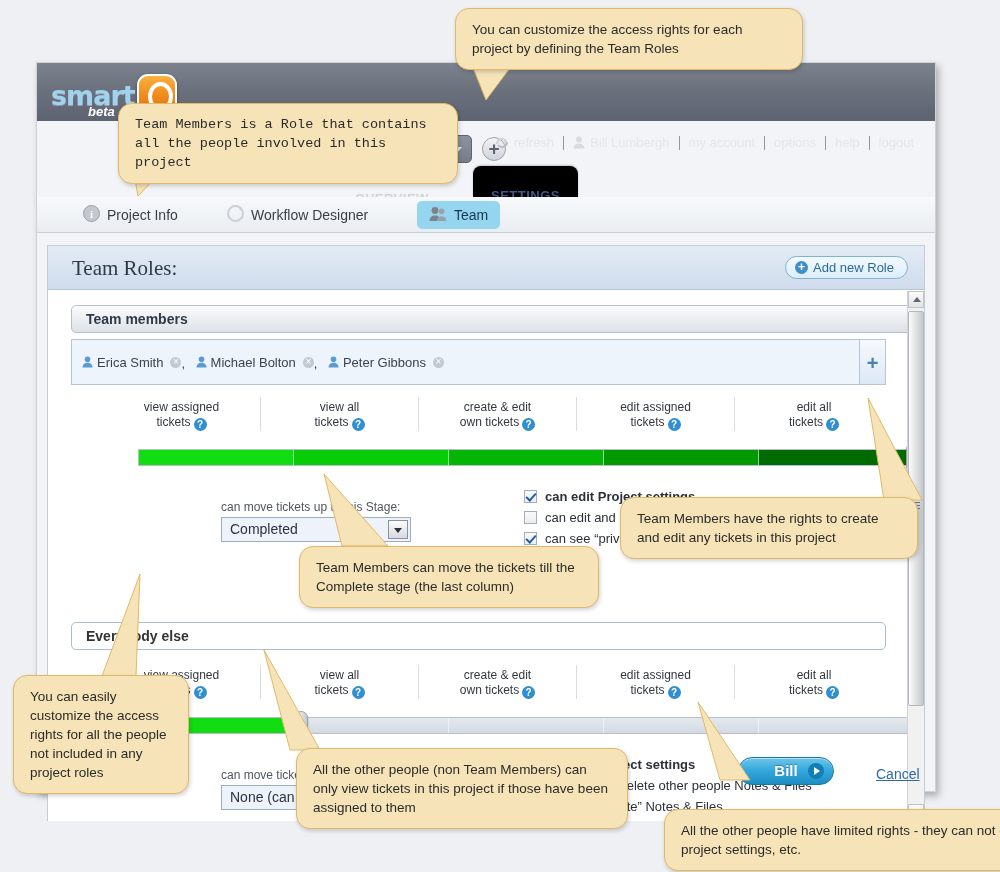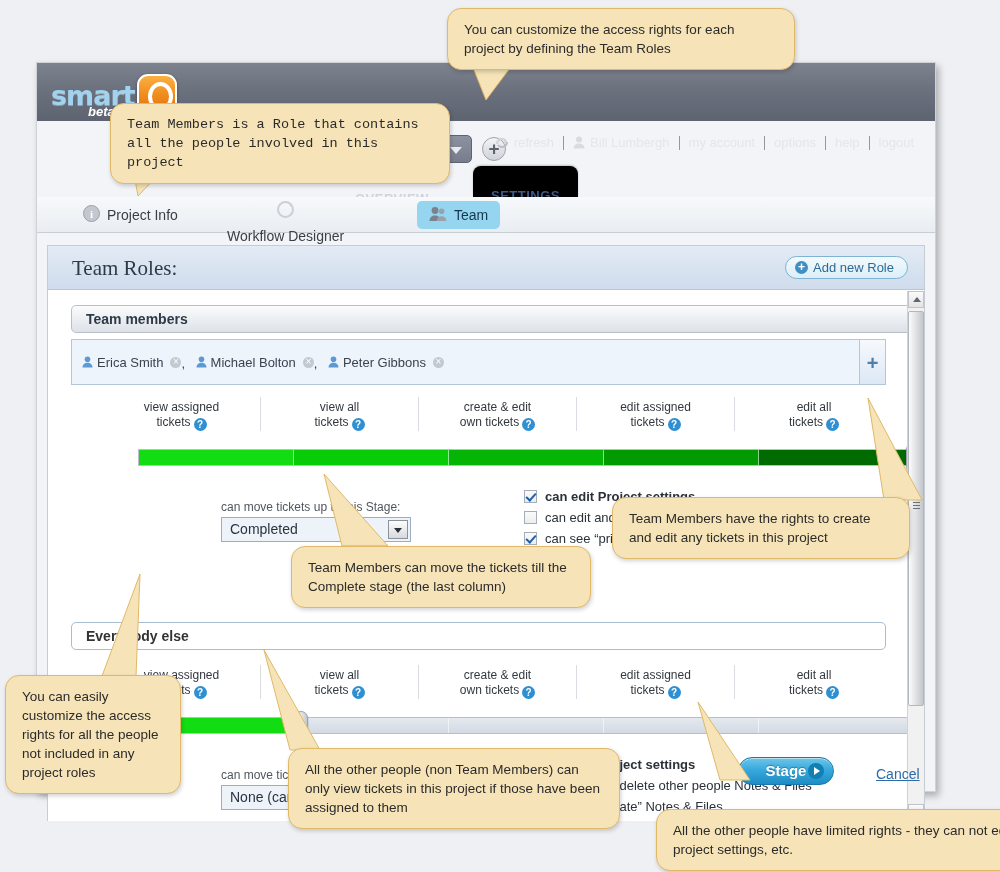--- a/index.html
+++ b/index.html
@@ -328,20 +328,21 @@
   
   .bub {
     position: absolute;
     background: #f6e4b8;
     border: 1px solid #e0b968;
     border-radius: 14px;
     color: #2b2b2b; font-size: 13.5px; line-height: 19px;
     padding: 11px 16px;
     box-shadow: 1px 2px 4px rgba(0,0,0,.18);
     z-index: 50;
+    margin-left: 8px;
   }
   .tail {
     position: absolute; z-index: 49;
     width: 0; height: 0;
   }
 </style>
 </head>
 <body>
 
 <div id="root">
@@ -405,21 +406,21 @@
     <div class="subtabs">
       <div class="stab" style="left:34px;">
         <span class="gi">
           <svg width="17" height="17" viewBox="0 0 17 17">
               <circle cx="8.5" cy="8.5" r="8" fill="#c3c8cf" stroke="#9aa0a8"></circle>
               <text x="8.5" y="12.5" font-size="11" font-weight="bold" fill="#fff" text-anchor="middle" font-family="Liberation Serif, serif">i</text>
             </svg>
         </span>
         <span>Project Info</span>
       </div>
-      <div class="stab" style="left:178px;flex-direction:column;">
+      <div class="stab" style="left:178px;">
         <span class="gi">
           <svg width="17" height="17" viewBox="0 0 17 17">
               <circle cx="8.5" cy="8.5" r="7.5" fill="none" stroke="#cbd0d7" stroke-width="2"></circle>
               <path d="M12 4l2.2-.8-.6 2.4z" fill="#cbd0d7"></path>
             </svg>
         </span>
         <span>Workflow Designer</span>
       </div>
       <div class="stab sel" style="left:380px;">
         <span class="gi">
@@ -597,21 +598,21 @@
           </div>
         <div class="sb-btn down">
             <span class="sb-arrow"></span>
           </div>
       </div>
 
     </div>
   </div>
 
   <div class="savebtn">
-    <span>Stage</span>
+    <span>Bill</span>
     <span class="save-arrow"></span>
   </div>
   <div class="cancelbtn">Cancel</div>
 
   <div class="bub" style="left:447px; top:8px; width:348px;">You can customize the access rights for each project by defining the Team Roles</div>
   <svg class="tail" style="left:468px; top:60px; width:60px; height:42px;">
     <path d="M2 0 L48 0 L18 40 Z" fill="#f6e4b8" stroke="#e0b968"></path>
   </svg>
 
   <div class="bub" style="left:110px; top:103px; width:340px;font-family:Liberation Mono, monospace;">Team Members is a Role that contains all the people involved in this project</div>

